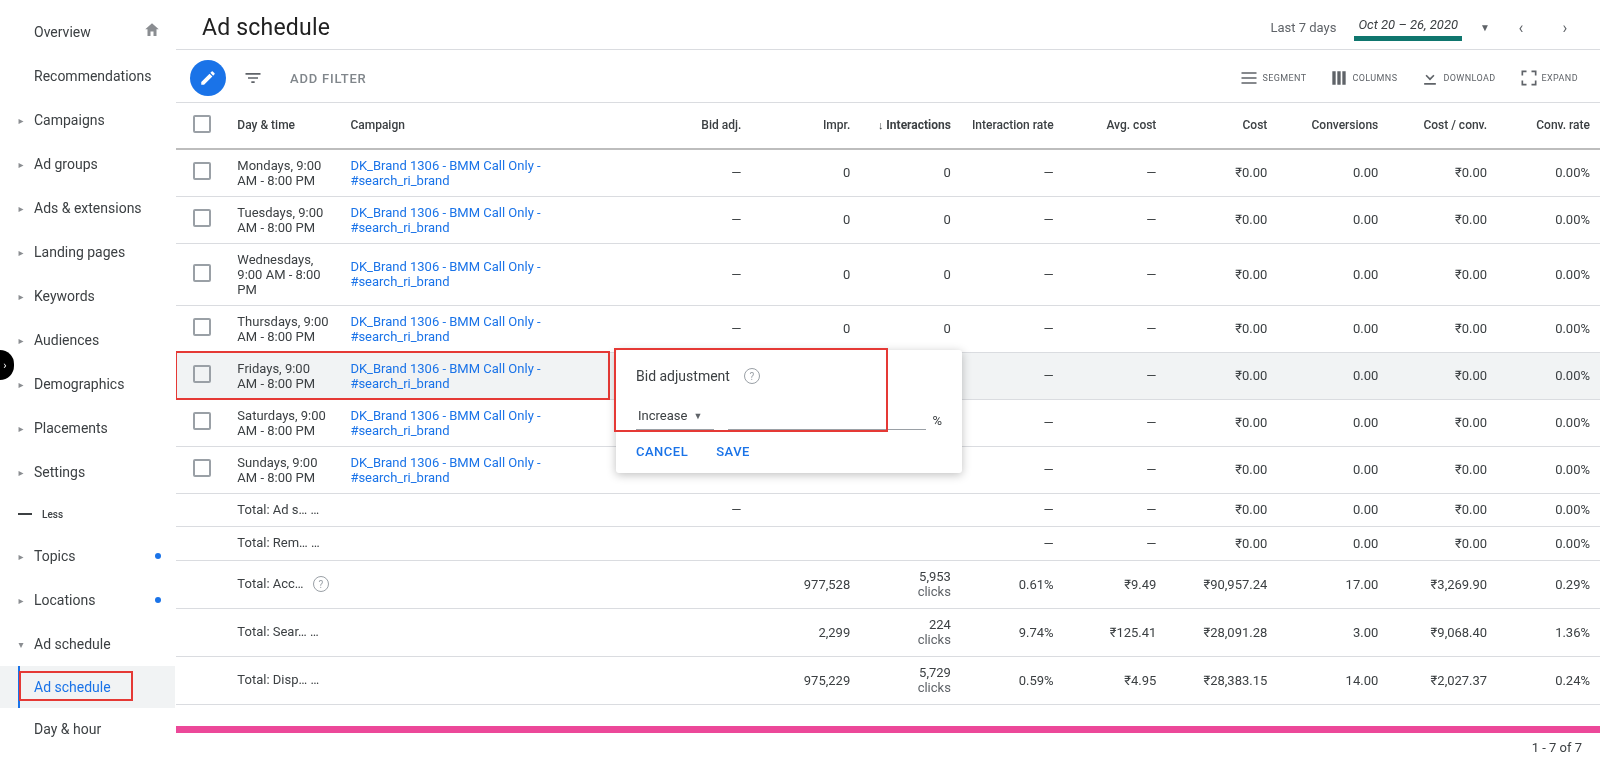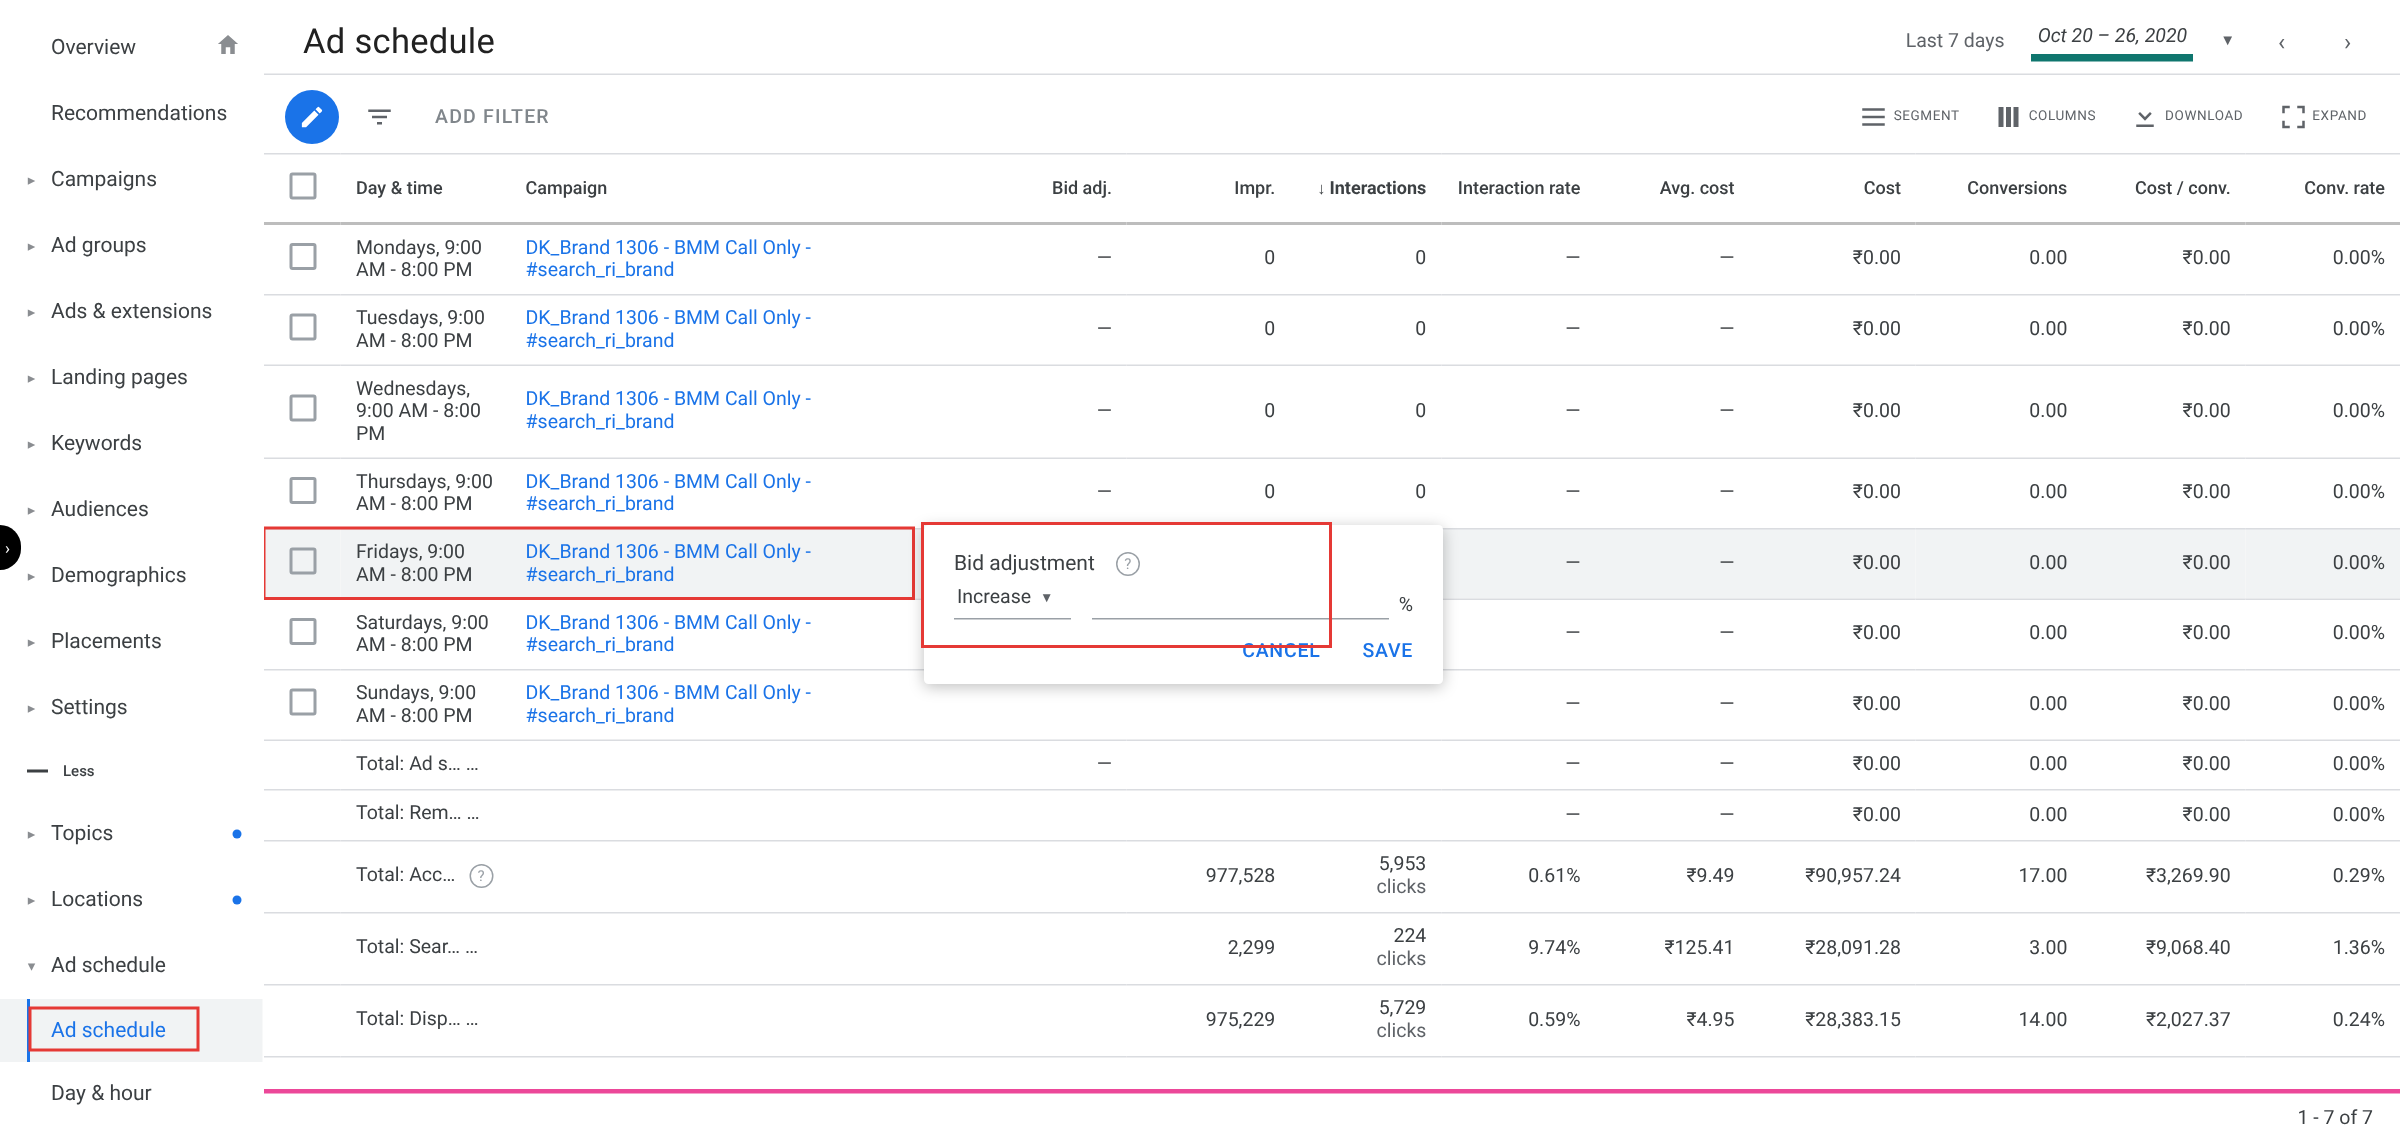--- a/index.html
+++ b/index.html
@@ -51,33 +51,33 @@
   .interacts{text-align:right;line-height:1.2}
   .interacts .sub{display:block;color:#5f6368}
   .dash{color:#5f6368}
   .total-row td{background:#fff}
   .help{width:16px;height:16px;border:1.5px solid #9aa0a6;border-radius:50%;display:inline-flex;align-items:center;justify-content:center;font-size:10px;color:#9aa0a6;margin-left:6px}
   tr.highlight td{background:#f1f3f4}
   .row-red-box{position:absolute;border:2px solid #e53935;pointer-events:none}
 
   
   .popover{position:absolute;background:#fff;box-shadow:0 2px 10px rgba(0,0,0,0.25);border-radius:3px;padding:18px 20px 14px;width:346px;z-index:50}
-  .popover .ptitle{display:flex;gap:8px;font-size:14px;color:#3c4043;margin-bottom:3px}
+  .popover .ptitle{display:flex;gap:8px;font-size:14px;color:#3c4043;margin-bottom:20px}
   .pop-red{position:absolute;border:2px solid #e53935;pointer-events:none}
   .pop-row{display:flex;align-items:flex-end;gap:14px;margin-bottom:10px}
   .pop-select{display:flex;align-items:center;gap:6px;border-bottom:1px solid #9aa0a6;padding:4px 2px 6px;min-width:78px;cursor:pointer}
   .pop-select .tri{font-size:9px;color:#5f6368}
   .pop-input{flex:1;display:flex;align-items:flex-end;gap:6px}
   .pop-input .line{flex:1;border-bottom:1px solid #9aa0a6;height:20px}
   .pop-input .pct{padding-bottom:2px;color:#3c4043}
   .pop-help{font-size:13px;color:#3c4043;line-height:1.45;margin-top:18px}
-  .pop-actions{display:flex;justify-content:flex-end;gap:28px;margin-top:14px}
+  .pop-actions{display:flex;gap:28px;margin-top:14px}
   .pop-actions .btn{color:#1a73e8;font-weight:500;letter-spacing:0.5px;cursor:pointer}
 
-  .footer{display:flex;justify-content:flex-end;align-items:center;height:36px;padding:0 18px;border-top:3px solid #ec4899;color:#3c4043;font-size:13px}
+  .footer{display:flex;justify-content:flex-end;align-items:center;height:36px;padding:0 18px;border-top:7px solid #ec4899;color:#3c4043;font-size:13px}
   .arrow-down{font-size:10px;vertical-align:middle}
   thead tr{border-bottom:2px solid #bdbdbd}
 </style>
 </head>
 <body>
 
 <div class="app">
   <div class="sidebar">
     <div class="side-collapse">›</div>
 

